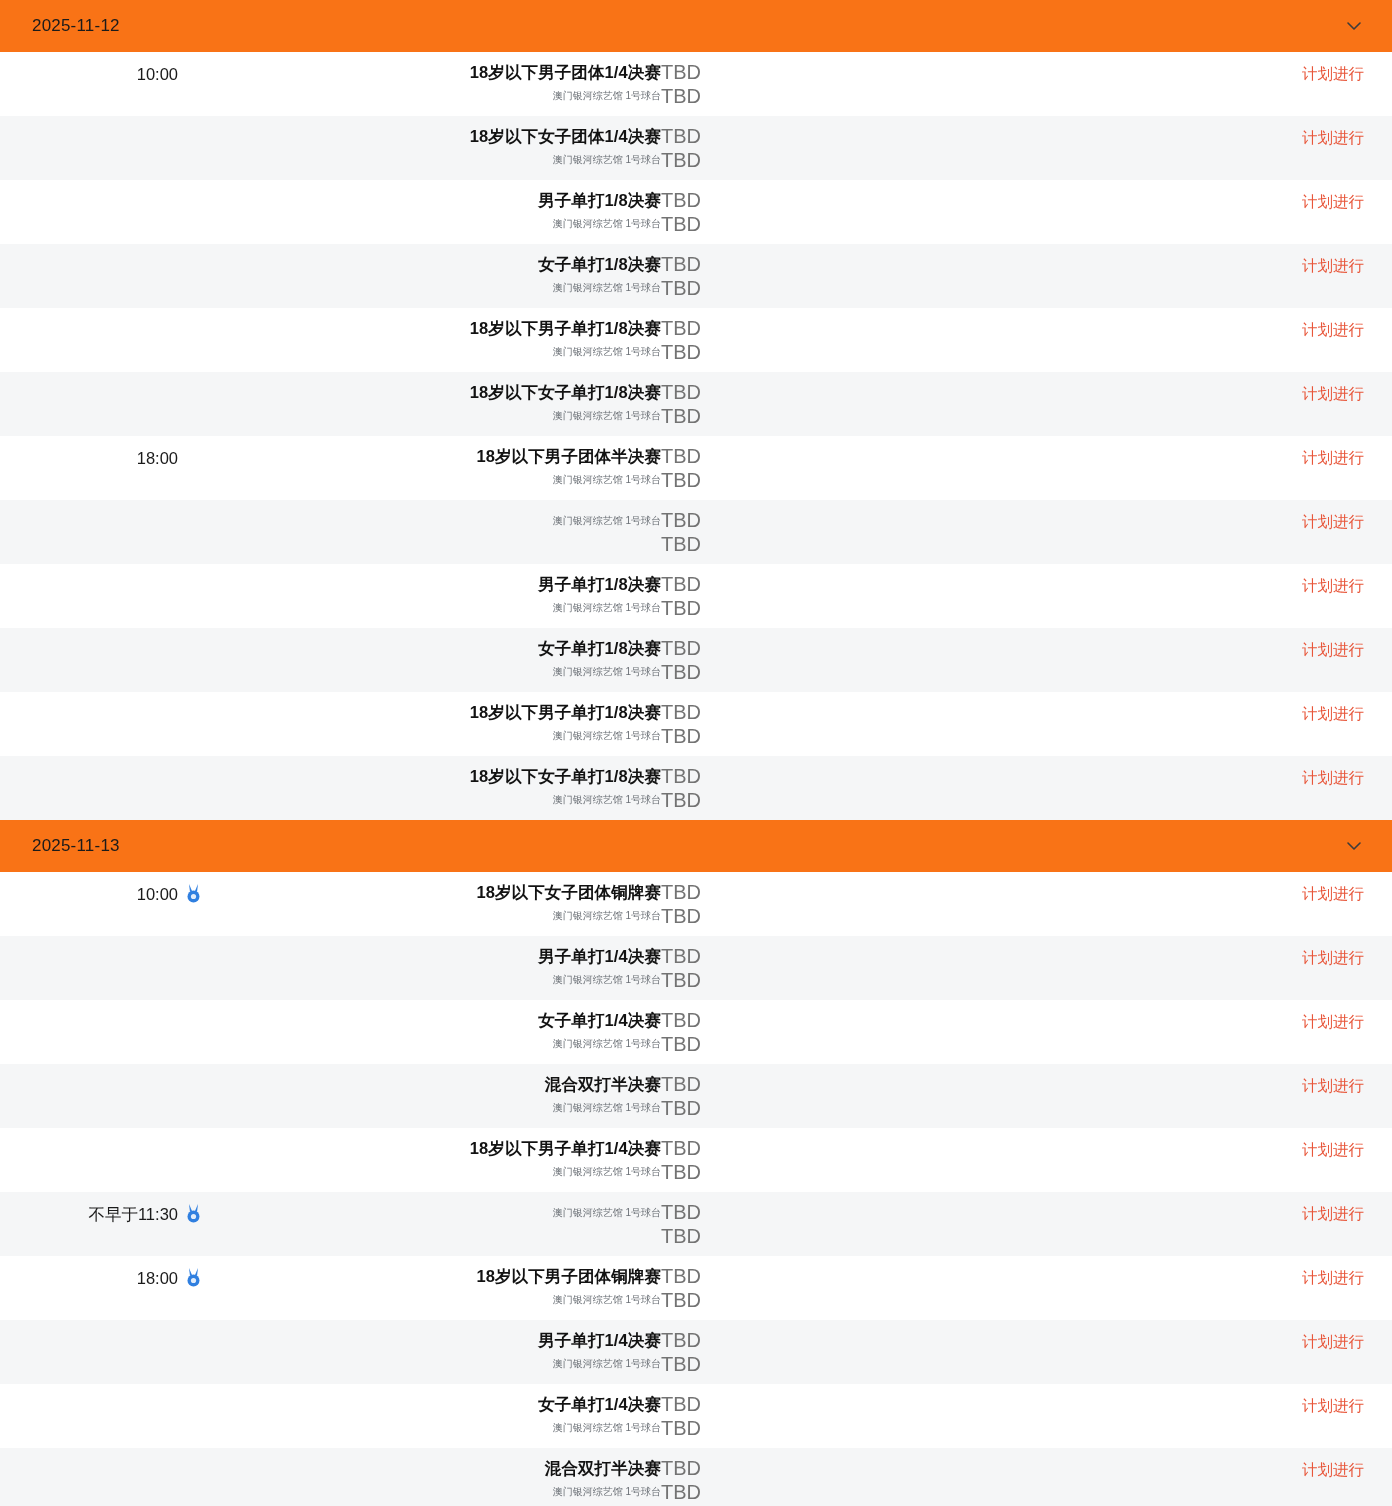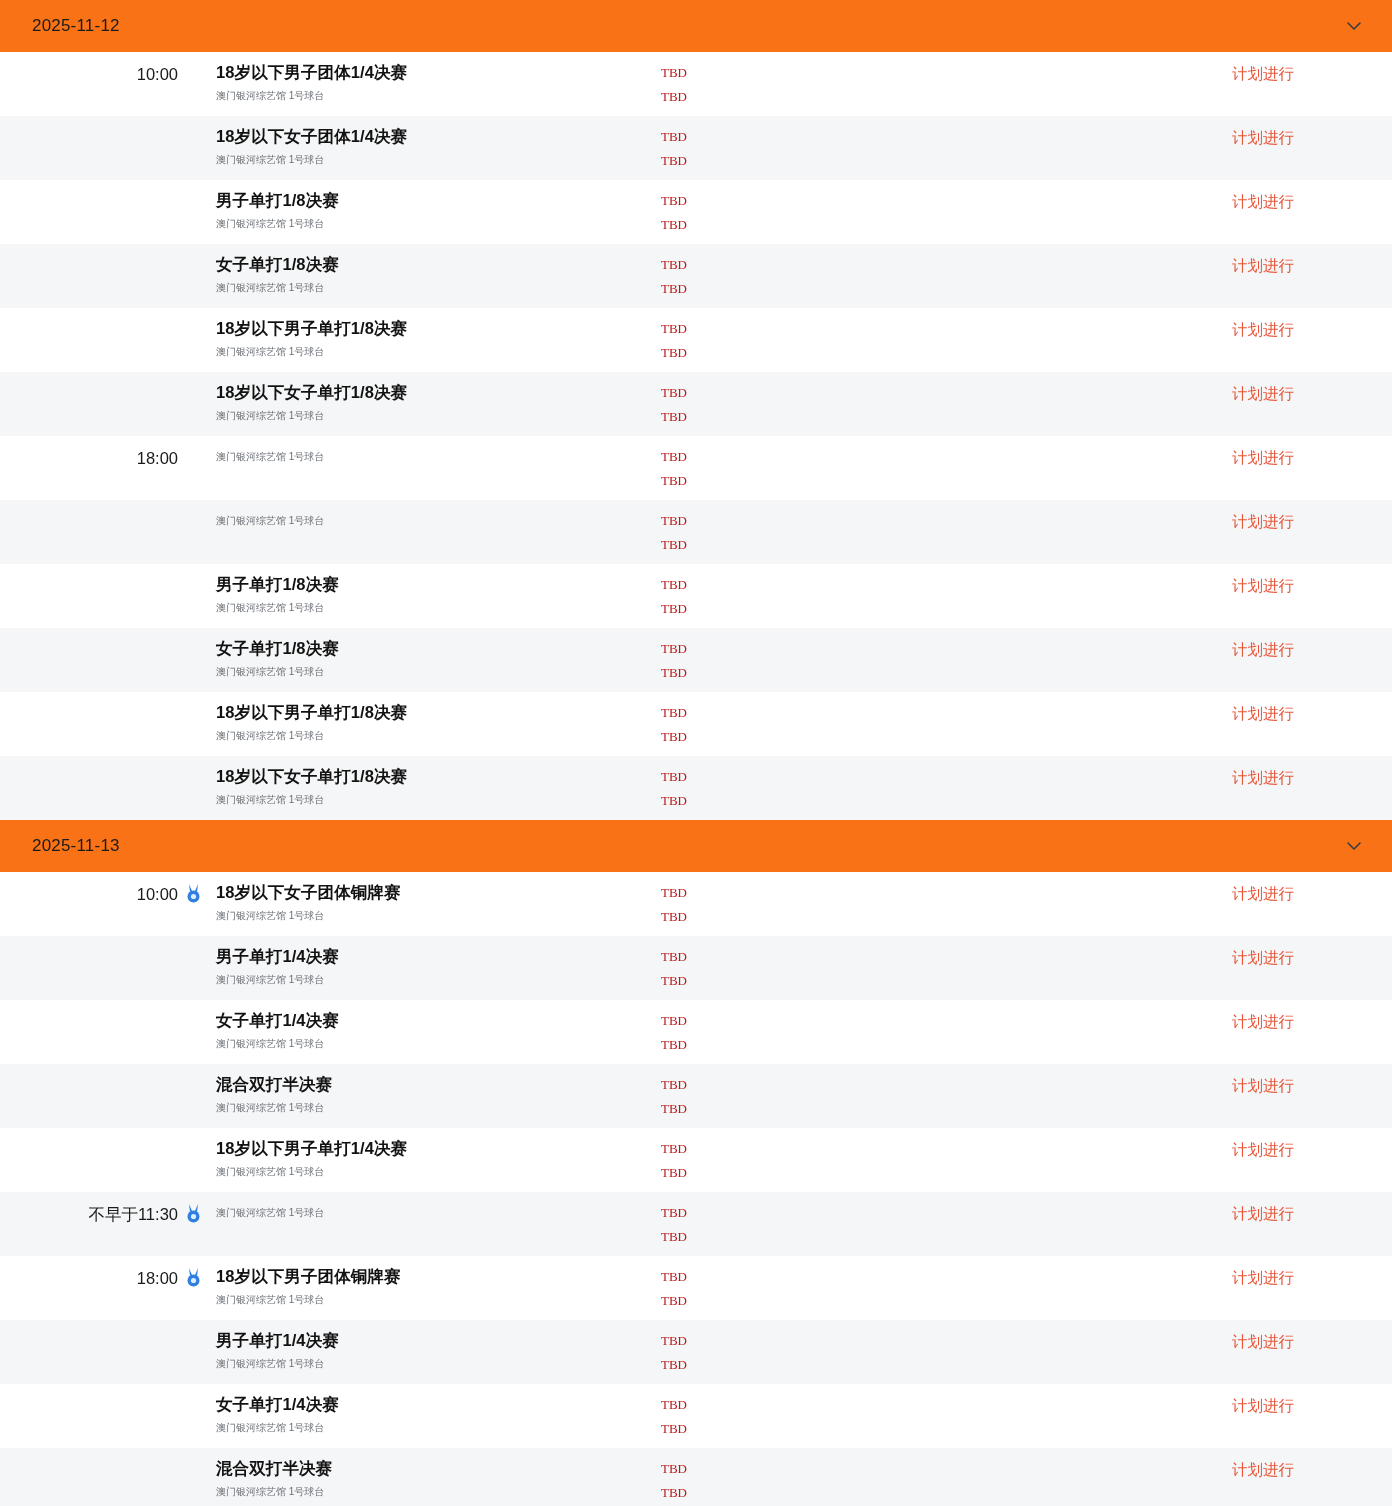--- a/index.html
+++ b/index.html
@@ -74,49 +74,50 @@
     display: inline-block;
     width: 15px; height: 19px;
     position: relative;
   }
   .medal svg { display: block; }
 
   .col-event {
     flex: 0 0 445px;
     width: 445px;
     padding-left: 0px;
+    text-align: right;
   }
   .ev-title {
     font-size: 16.5px;
     font-weight: bold;
     color: #121212;
     line-height: 23px;
     letter-spacing: 0.1px;
   }
   .ev-venue {
     font-size: 10px;
     color: #6a6f75;
     line-height: 22px;
     margin-top: 1px;
   }
   .col-players {
     flex: 1 1 auto;
     padding-left: 0px;
   }
   .player {
-    font-size: 13px;
-    color: #b91c1c;
+    font-size: 20px;
+    color: #737373;
     line-height: 23px;
-    font-family: Liberation Serif, serif;
   }
   .player.second { line-height: 23px; margin-top: 1px; }
 
   .col-status {
     width: 160px;
     flex: 0 0 160px;
+    text-align: right;
     padding-right: 28px;
     font-size: 15.5px;
     color: #e8563a;
     line-height: 24px;
     padding-top: 1px;
     white-space: nowrap;
   }
 </style>
 </head>
 <body>
@@ -207,20 +208,21 @@
           <div class="col-players">
             <div class="player">TBD</div>
             <div class="player second">TBD</div>
           </div>
           <div class="col-status">计划进行</div>
         </div>
         <div class="row white">
           <div class="col-time">18:00</div>
           <div class="col-medal"></div>
           <div class="col-event">
+            <div class="ev-title">18岁以下男子团体半决赛</div>
             <div class="ev-venue">澳门银河综艺馆 1号球台</div>
           </div>
           <div class="col-players">
             <div class="player">TBD</div>
             <div class="player second">TBD</div>
           </div>
           <div class="col-status">计划进行</div>
         </div>
         <div class="row alt">
           <div class="col-time"></div>

